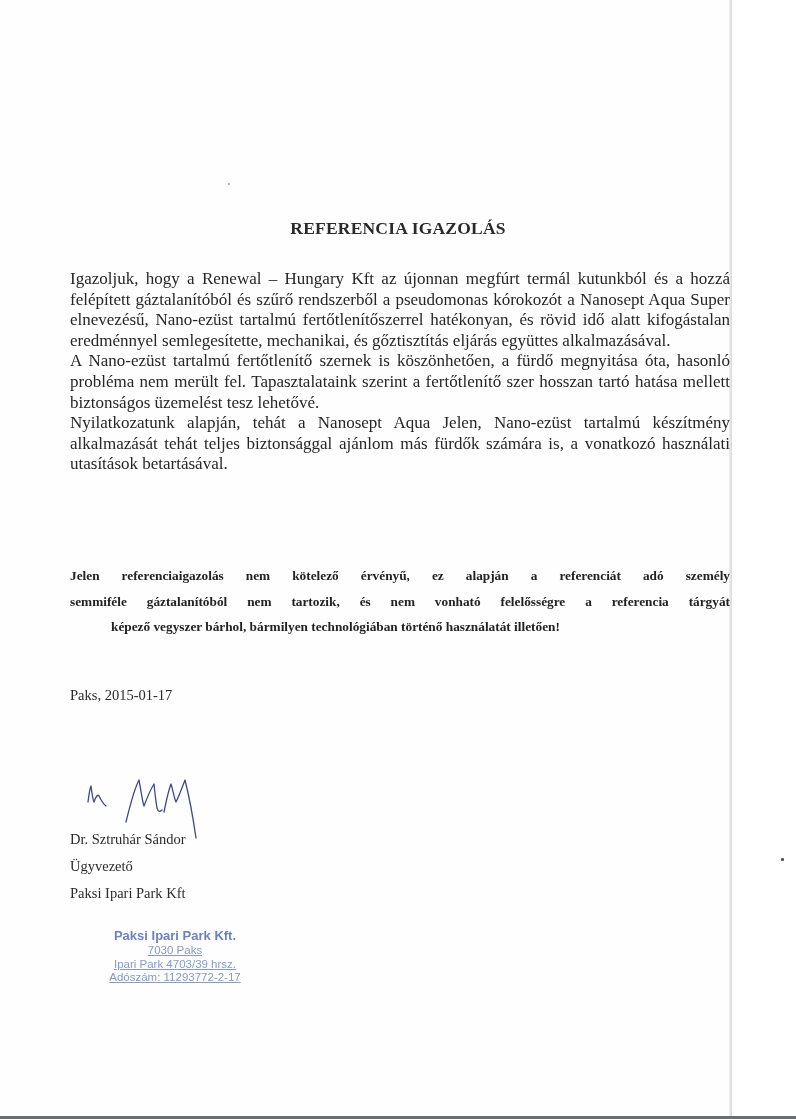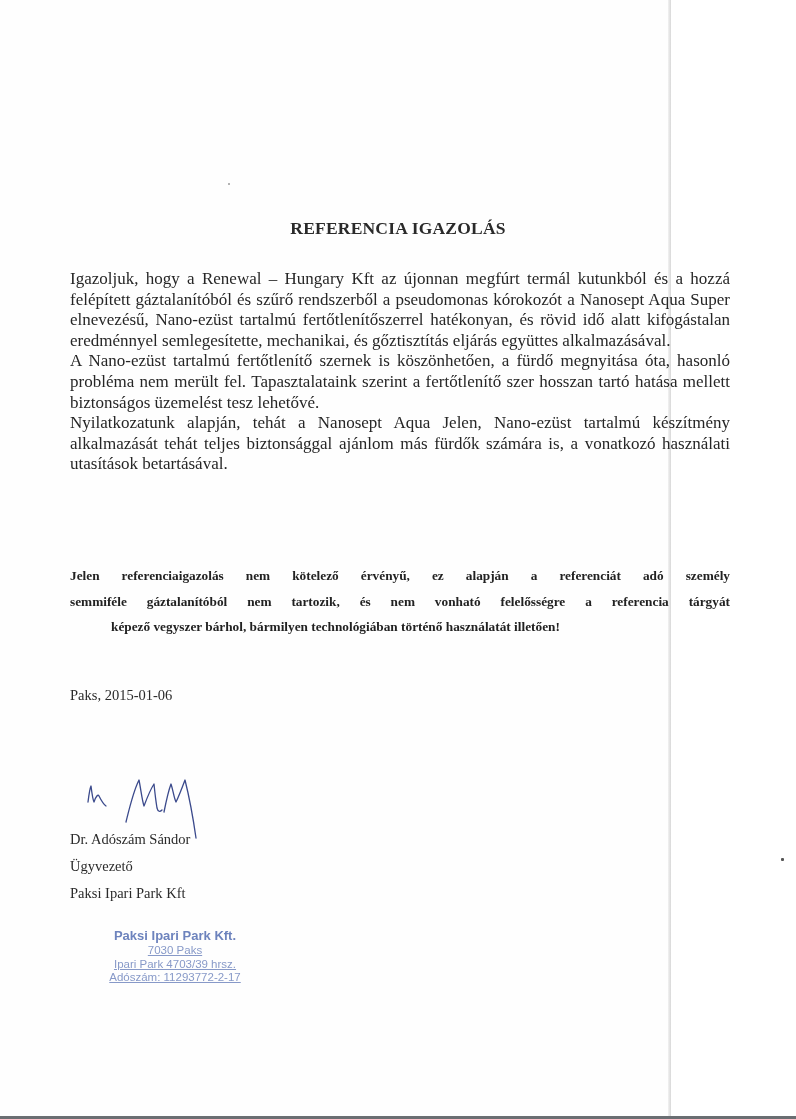--- a/index.html
+++ b/index.html
@@ -11,21 +11,21 @@
       width: 796px;
       height: 1119px;
       position: relative;
       overflow: hidden;
       font-family: "Liberation Serif", "DejaVu Serif", serif;
       color: #262626;
     }
     .page {
       position: absolute;
       left: 0; top: 0;
-      width: 671px; height: 1119px;
+      width: 732px; height: 1119px;
       background: #fefefe;
     }
     .edge-right {
       position: absolute;
       right: 0; top: 0;
       width: 3px; height: 1119px;
       background: linear-gradient(to right, #f2f2f2, #d8d8d8);
     }
     .edge-bottom {
       position: absolute;
@@ -145,30 +145,30 @@
     <p>A Nano-ezüst tartalmú fertőtlenítő szernek is köszönhetően, a fürdő megnyitása óta, hasonló probléma nem merült fel. Tapasztalataink szerint a fertőtlenítő szer hosszan tartó hatása mellett biztonságos üzemelést tesz lehetővé.</p>
     <p>Nyilatkozatunk alapján, tehát a Nanosept Aqua Jelen, Nano-ezüst tartalmú készítmény alkalmazását tehát teljes biztonsággal ajánlom más fürdők számára is, a vonatkozó használati utasítások betartásával.</p>
   </div>
 
   <div class="disclaimer">
     <span class="disclaimer-line">Jelen referenciaigazolás nem kötelező érvényű, ez alapján a referenciát adó személy</span>
     <span class="disclaimer-line">semmiféle gáztalanítóból nem tartozik, és nem vonható felelősségre a referencia tárgyát</span>
     <span class="disclaimer-line last">képező vegyszer bárhol, bármilyen technológiában történő használatát illetően!</span>
   </div>
 
-  <div class="place-date">Paks, 2015-01-06</div>
+  <div class="place-date">Paks, 2015-01-17</div>
 
   <svg class="signature" viewBox="0 0 120 68">
     <path d="M4 30 C5 22 6 16 7 14 C8 22 9 28 10 30 C12 24 14 22 15 24 C17 28 19 32 22 34" fill="none" stroke="#3b4a8c" stroke-width="1.3" stroke-linecap="round" stroke-linejoin="round"></path>
     <path d="M42 50 C45 38 49 20 55 8 C57 18 58 28 60 34 C63 26 66 18 70 12 C71 22 72 30 73 36 C74 40 76 40 78 38" fill="none" stroke="#3b4a8c" stroke-width="1.3" stroke-linecap="round" stroke-linejoin="round"></path>
     <path d="M80 40 C82 30 84 20 87 12 C89 18 90 26 92 30 C95 24 98 16 101 8 C104 20 108 38 112 66" fill="none" stroke="#3b4a8c" stroke-width="1.3" stroke-linecap="round" stroke-linejoin="round"></path>
   </svg>
 
   <div class="sig-block">
-    <div>Dr. Adószám Sándor</div>
+    <div>Dr. Sztruhár Sándor</div>
     <div>Ügyvezető</div>
     <div>Paksi Ipari Park Kft</div>
   </div>
 
   <div class="stamp">
     <div class="stamp-line1">Paksi Ipari Park Kft.</div>
     <div class="stamp-line">7030 Paks</div>
     <div class="stamp-line">Ipari Park 4703/39 hrsz.</div>
     <div class="stamp-line">Adószám: 11293772-2-17</div>
   </div>

